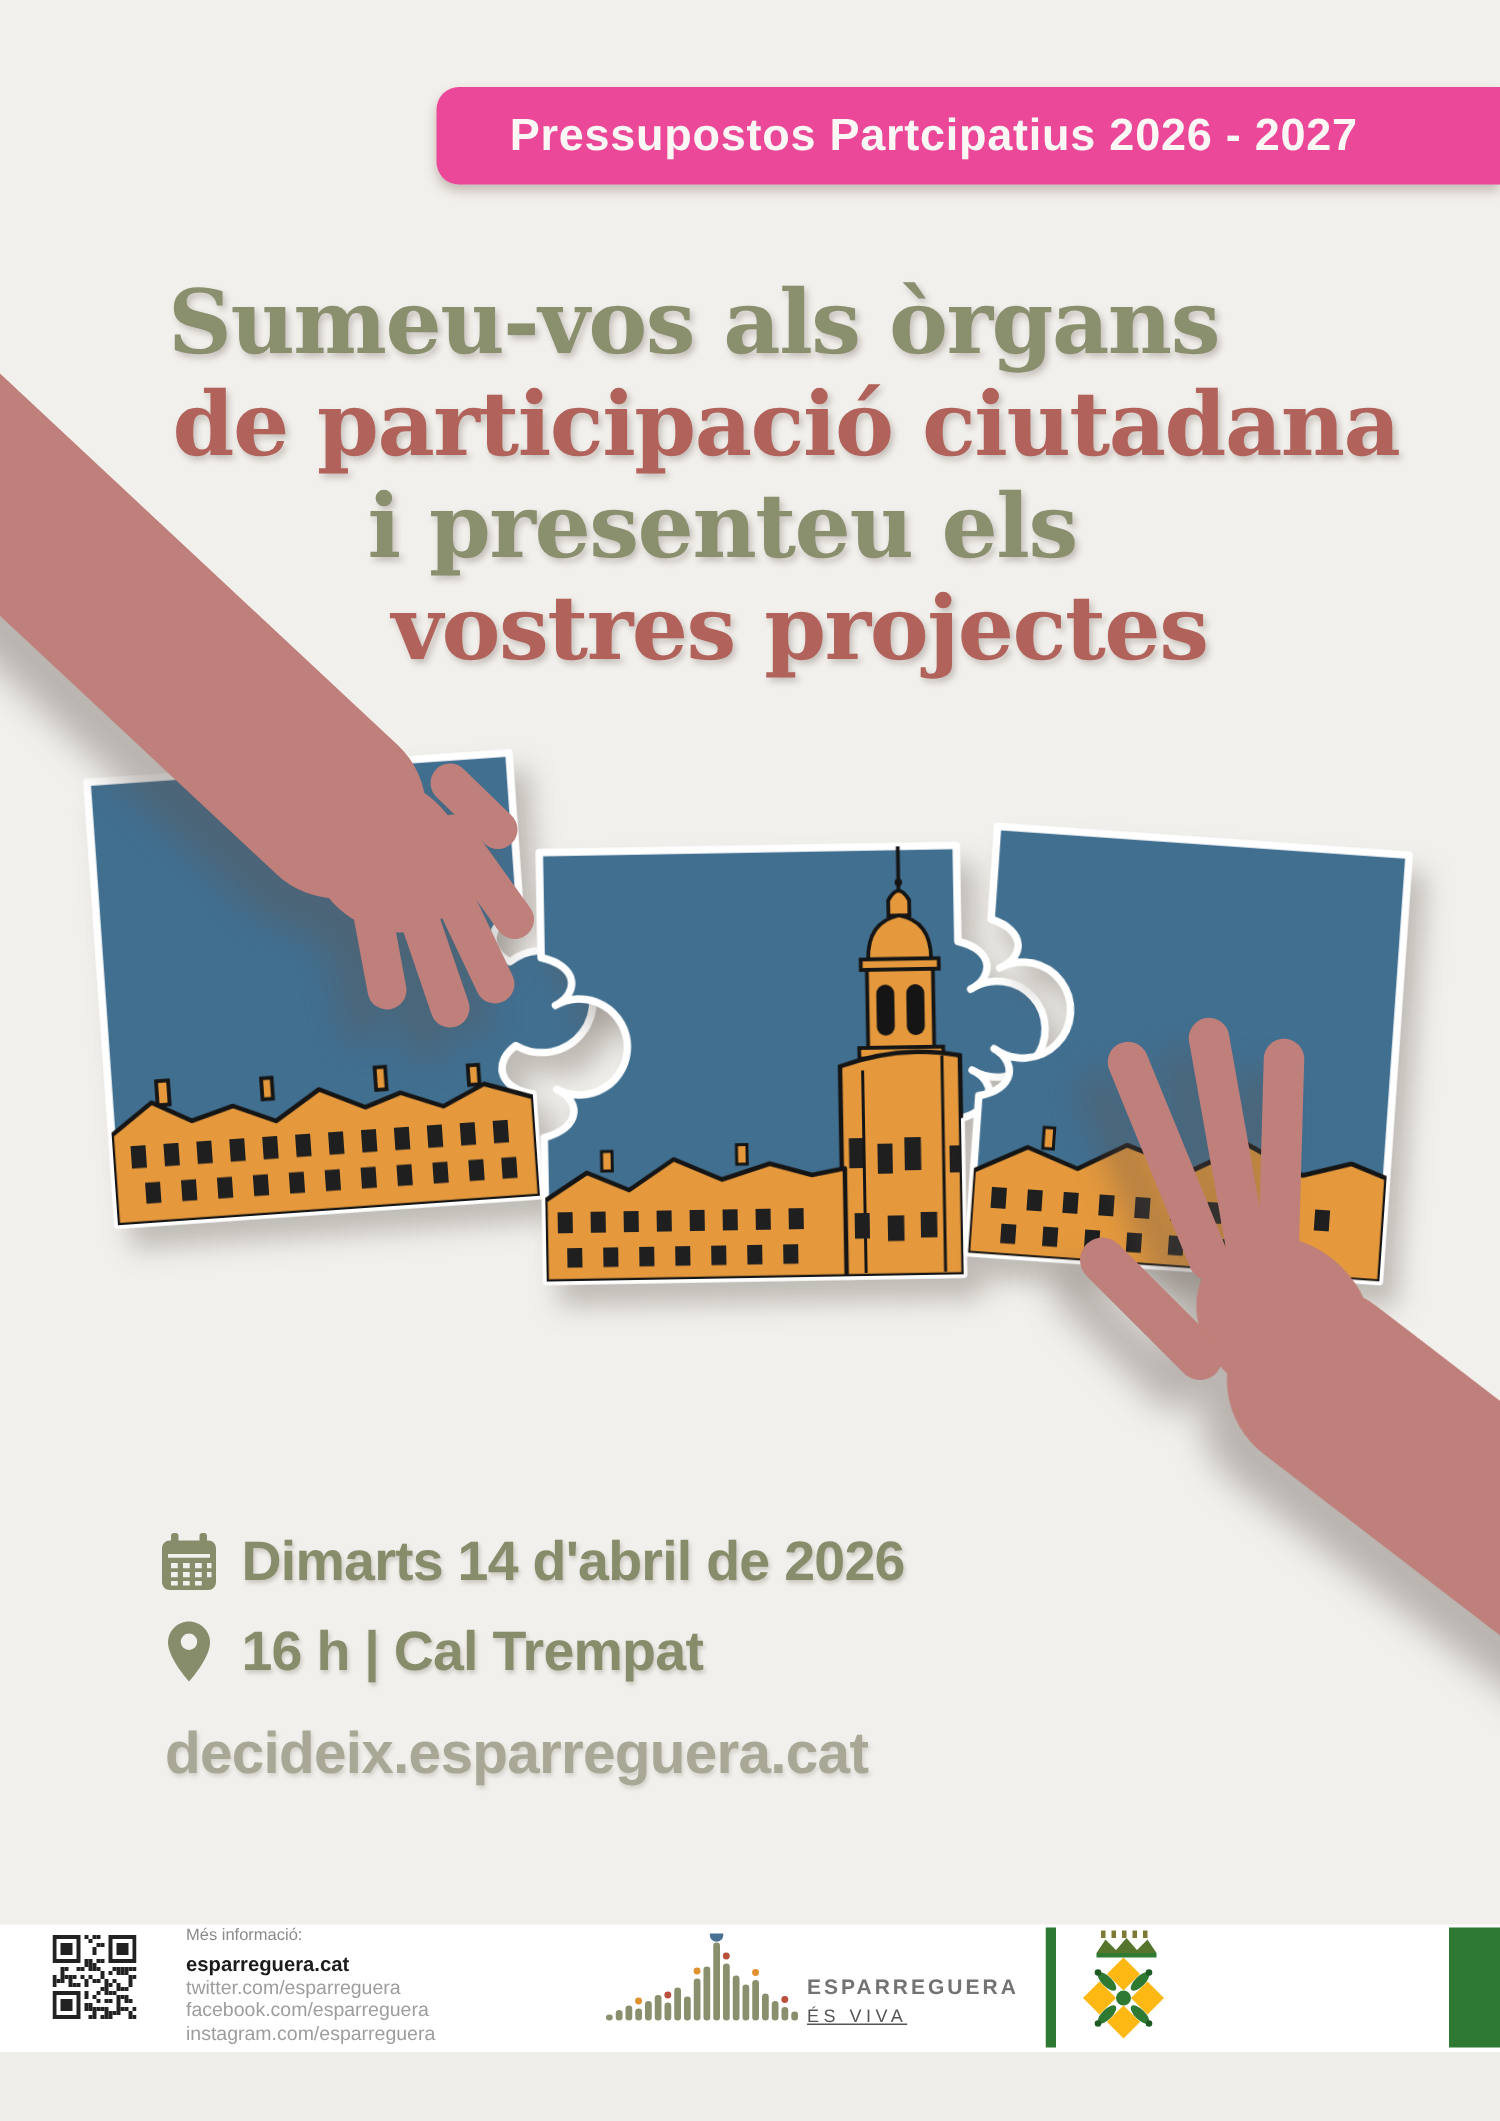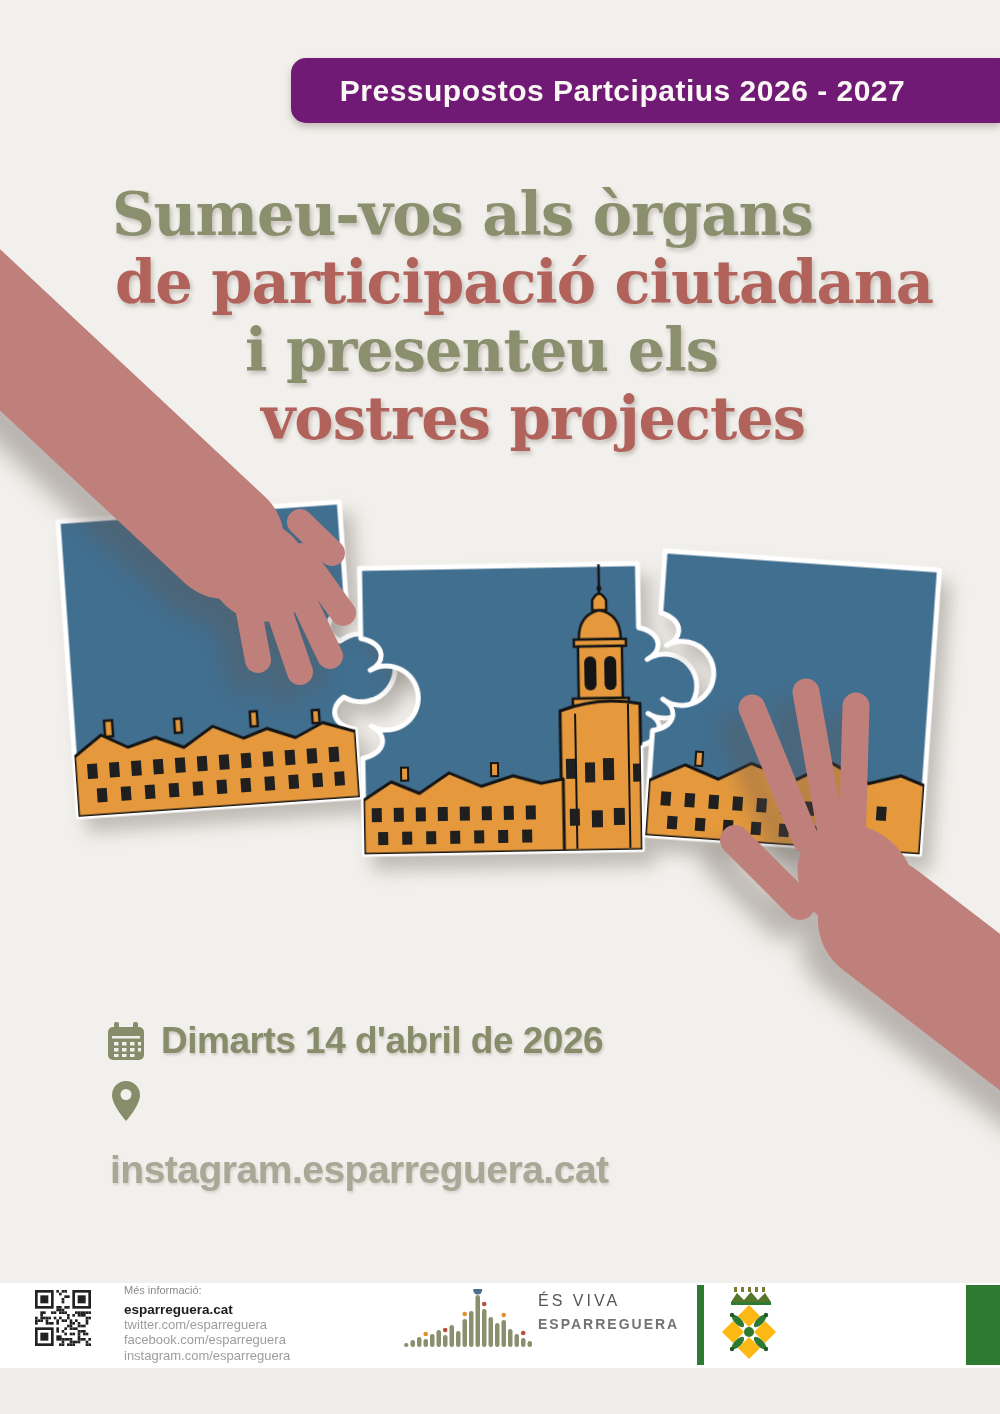--- a/index.html
+++ b/index.html
@@ -3,21 +3,21 @@
 <meta charset="utf-8">
 <style>
   html,body{margin:0;padding:0;background:#cfcdca;}
   .poster{
     position:relative;width:1000px;height:1414px;overflow:hidden;
     background:#f2f0ec;font-family:"Liberation Sans",sans-serif;
   }
   
   .badge{
     position:absolute;left:291px;top:58px;right:0;height:65px;
-    background:#701a75;border-radius:15px 0 0 15px;
+    background:#ec4899;border-radius:15px 0 0 15px;
     display:flex;align-items:center;justify-content:center;
     box-shadow:0 4px 7px rgba(120,90,80,.35);
     color:#faf7f4;font-weight:bold;font-size:30px;letter-spacing:.5px;
     padding-right:46px;box-sizing:border-box;
   }
   
   .tline{
     position:absolute;white-space:nowrap;
     font-family:"DejaVu Serif",serif;font-weight:bold;font-size:59px;
     letter-spacing:-1px;line-height:59px;
@@ -60,22 +60,22 @@
   .more-info{position:absolute;left:124px;top:1285px;line-height:1;}
   .mi-label{font-size:11px;color:#8a8a8a;margin-bottom:7px;}
   .mi-site{font-size:13.5px;font-weight:bold;color:#1c1c1c;margin-bottom:0;}
   .mi-social{font-size:13px;font-weight:normal;color:#9d9d9d;line-height:15.5px;}
   #skyline{position:absolute;left:402px;top:1289px;}
   .brand-name{
     position:absolute;left:538px;top:1316px;
     font-size:14px;font-weight:bold;letter-spacing:2px;color:#737373;
   }
   .brand-tagline{
-    position:absolute;left:538px;top:1292px;
-    font-size:16px;letter-spacing:3px;color:#555555;
+    position:absolute;left:538px;top:1337px;
+    font-size:12px;letter-spacing:3px;color:#555555;text-decoration:underline;
   }
   #coat{position:absolute;left:697px;top:1283px;}
   .council-text{
     position:absolute;left:790px;top:1311px;
     font-size:19px;font-weight:bold;color:#0f0f0f;line-height:24px;letter-spacing:-.2px;
   }
 </style>
 </head>
 <body>
 
@@ -273,23 +273,24 @@
     <span class="info-text">Dimarts 14 d'abril de 2026</span>
   </div>
 
   <div class="info-row" id="row-place">
     <span class="info-icon">
       <svg width="30" height="42" viewBox="0 0 30 42">
         <path d="M15,1 C7.3,1 1,7.3 1,15 c0,10.5 14,26 14,26 s14,-15.5 14,-26 C29,7.3 22.7,1 15,1 Z" fill="#878c6b"></path>
         <circle cx="15" cy="14.5" r="5.5" fill="#f2f0ec"></circle>
       </svg>
     </span>
+    <span class="info-text">16 h | Cal Trempat</span>
   </div>
 
-  <div class="site-url">instagram.esparreguera.cat</div>
+  <div class="site-url">decideix.esparreguera.cat</div>
 
   <div class="footer-band"></div>
   <div class="bottom-strip"></div>
 
   <svg id="qr" width="56" height="56" viewBox="0 0 56 56">
       <rect x="0" y="0" width="56" height="56" fill="#ffffff"></rect>
       <rect x="21.333333333333332" y="0" width="2.6666666666666665" height="2.6666666666666665" fill="#222222"></rect>
       <rect x="26.666666666666664" y="0" width="2.6666666666666665" height="2.6666666666666665" fill="#222222"></rect>
       <rect x="29.333333333333332" y="0" width="2.6666666666666665" height="2.6666666666666665" fill="#222222"></rect>
       <rect x="24" y="2.6666666666666665" width="2.6666666666666665" height="2.6666666666666665" fill="#222222"></rect>

